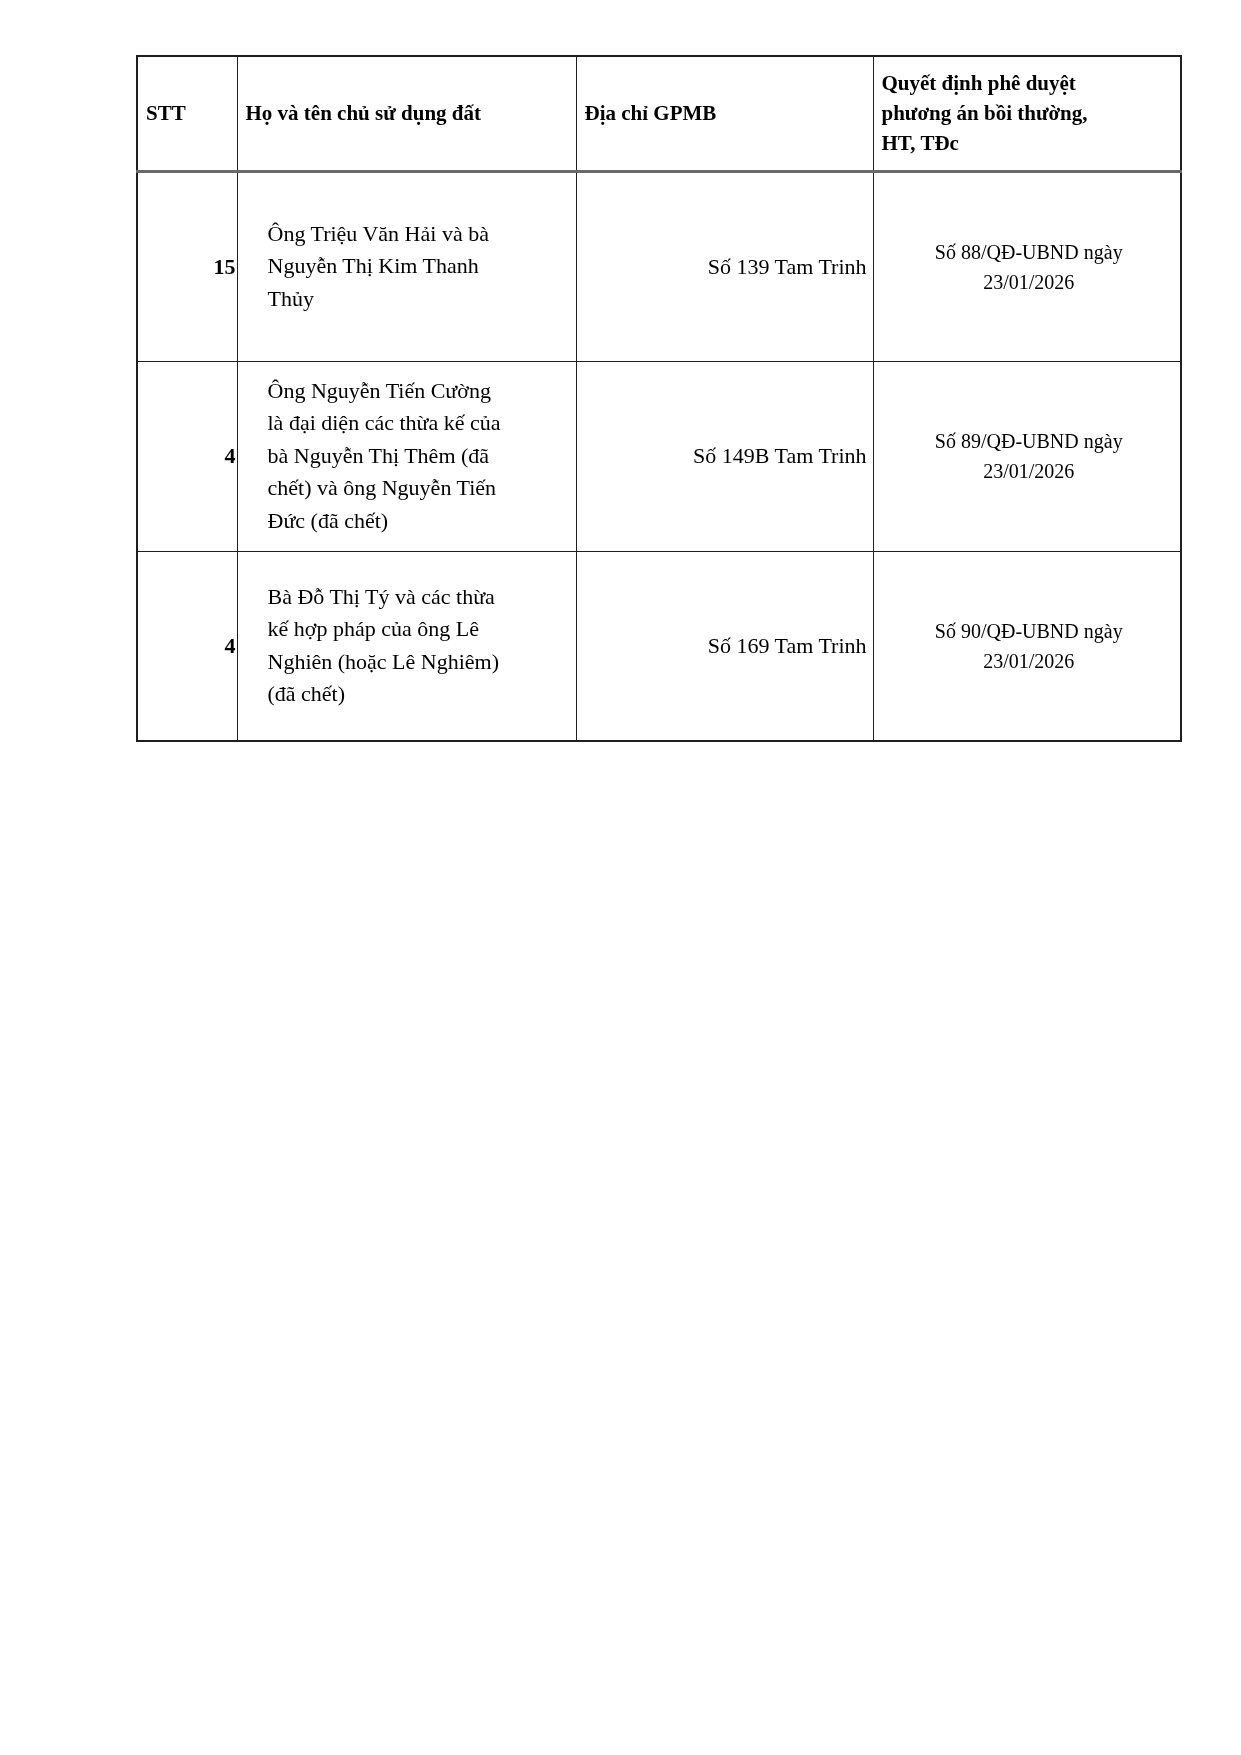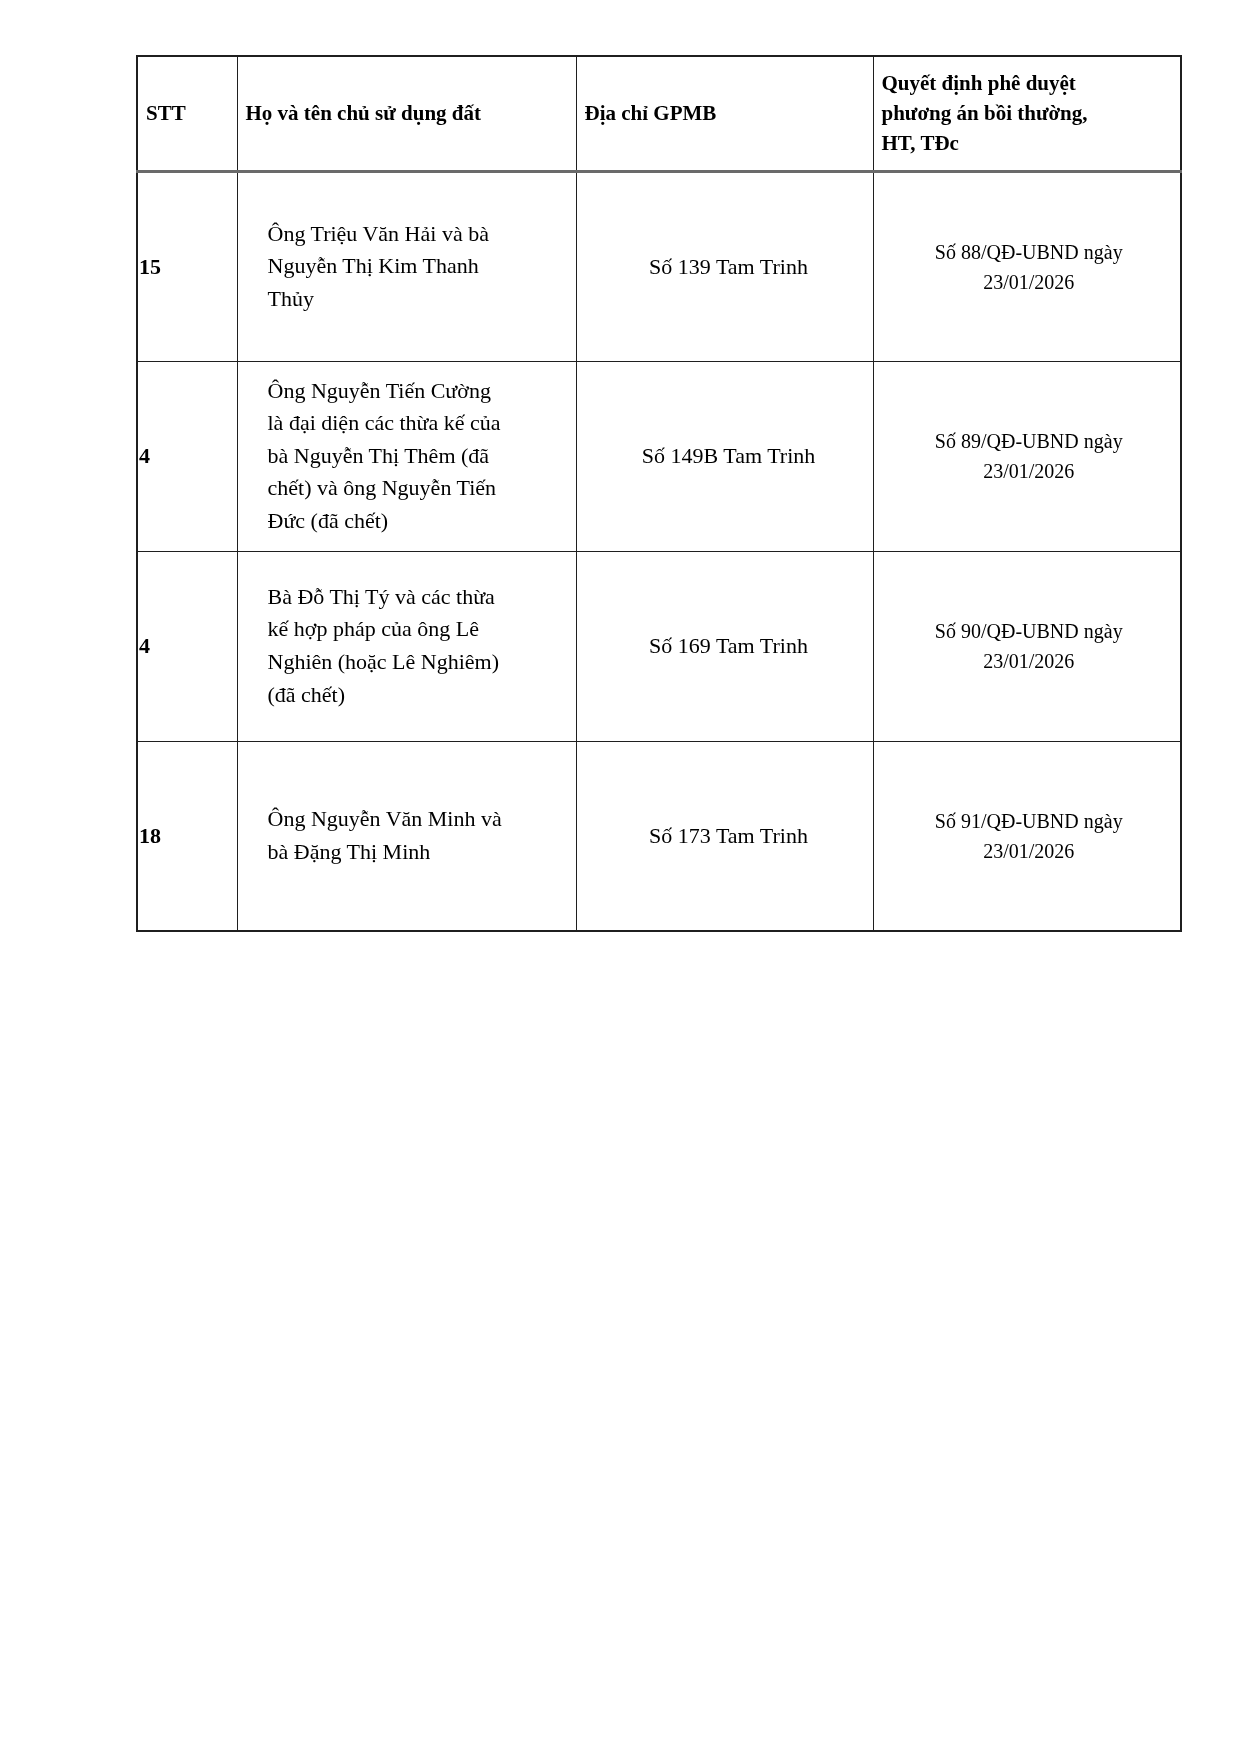--- a/index.html
+++ b/index.html
@@ -43,33 +43,33 @@
     line-height: 1.45;
     white-space: pre-line;
     padding: 2px 8px;
     border-bottom: 3px solid #6a6a6a;
   }
   tbody td { height: 190px; }
 
   td.cell-stt {
     font-size: 22px;
     font-weight: bold;
-    text-align: left;
+    text-align: right;
   }
   td.cell-name {
     font-size: 22px;
     line-height: 1.48;
     white-space: pre-line;
     text-align: left;
     padding-left: 30px;
     padding-right: 6px;
   }
   td.cell-address {
     font-size: 22px;
-    text-align: center;
+    text-align: right;
     padding-left: 14px;
     padding-right: 6px;
   }
   td.cell-decision {
     font-size: 20px;
     line-height: 1.5;
     white-space: pre-line;
     text-align: center;
     padding-left: 12px;
     padding-right: 8px;
@@ -123,24 +123,16 @@
     <td class="cell-stt">4</td>
     <td class="cell-name">Bà Đỗ Thị Tý và các thừa
 kế hợp pháp của ông Lê
 Nghiên (hoặc Lê Nghiêm)
 (đã chết)</td>
     <td class="cell-address">Số 169 Tam Trinh</td>
     <td class="cell-decision">Số 90/QĐ-UBND ngày
 23/01/2026</td>
   </tr>
 
-  <tr>
-    <td class="cell-stt">18</td>
-    <td class="cell-name">Ông Nguyễn Văn Minh và
-bà Đặng Thị Minh</td>
-    <td class="cell-address">Số 173 Tam Trinh</td>
-    <td class="cell-decision">Số 91/QĐ-UBND ngày
-23/01/2026</td>
-  </tr>
 
 </tbody>
   </table>
 </div>
 
 </body></html>

